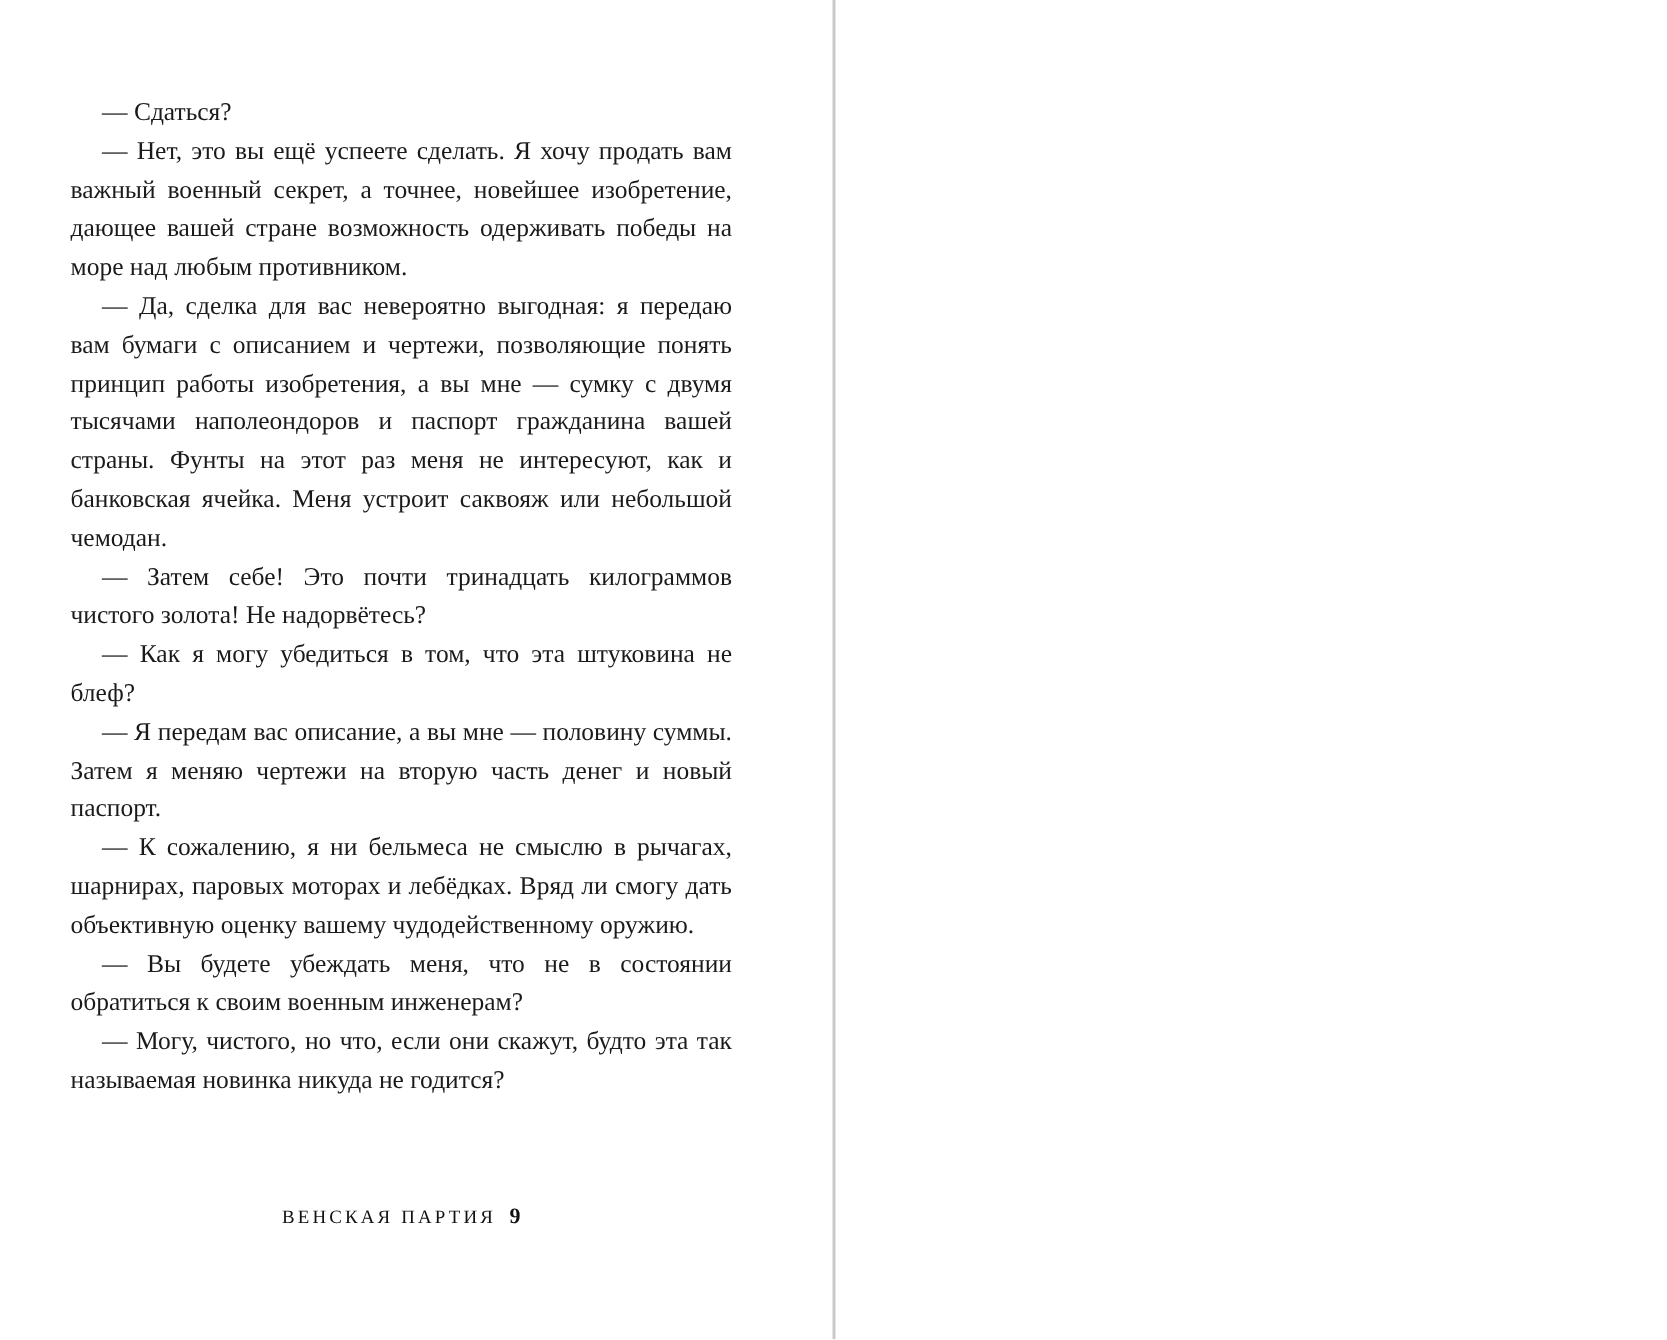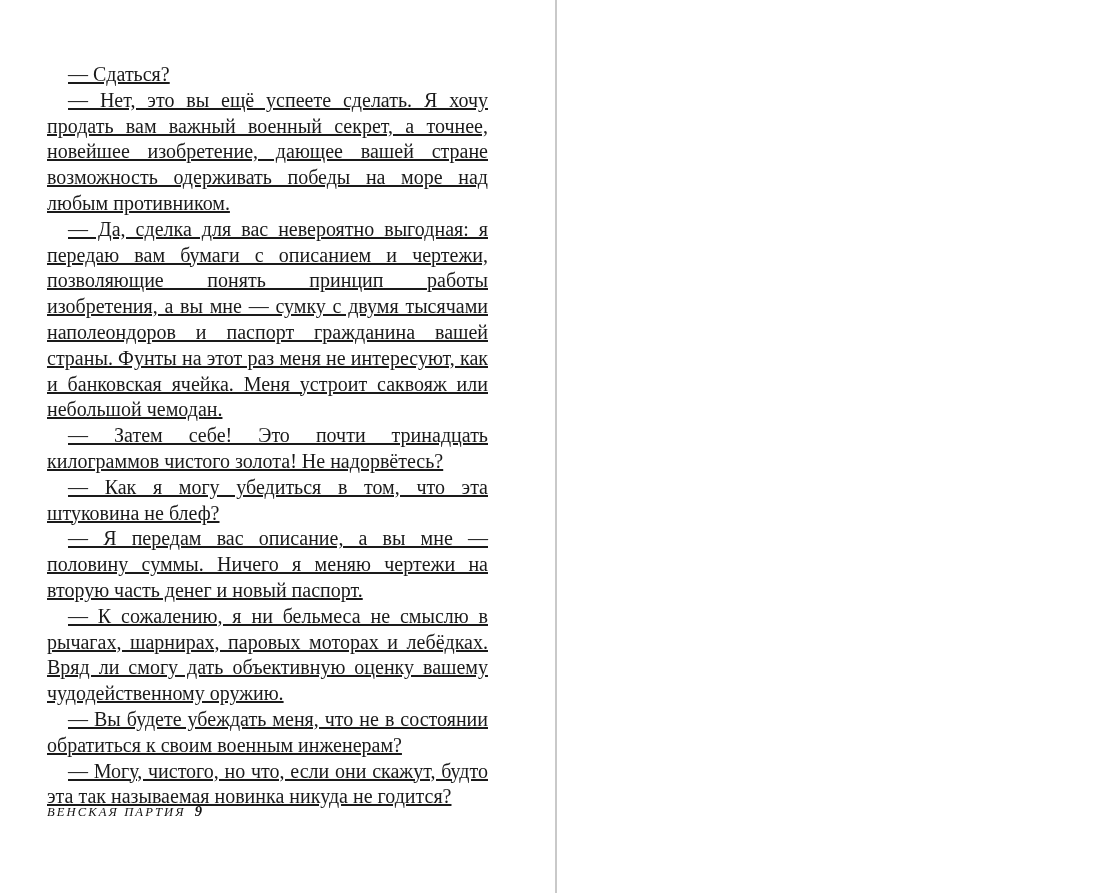--- a/index.html
+++ b/index.html
@@ -39,26 +39,25 @@
     height: 893px;
     box-sizing: border-box;
   }
 
   #page-left  { left: 0;    width: 555px; }
   #page-right { left: 557px; width: 554px; }
 
   .text-column {
     position: absolute;
     top: 62px;
-    font-size: 20px;
+    font-size: 17px;
     line-height: 25.8px;
     text-align: justify;
     text-justify: inter-word;
     hyphens: manual;
-    text-decoration: underline;
     -webkit-hyphens: manual;
   }
 
   #page-left .text-column {
     left: 47px;
     width: 441px;
   }
 
   .para {
     margin: 0;
@@ -74,22 +73,21 @@
     font-size: 12.6px;
     letter-spacing: 2.1px;
     color: #111111;
     white-space: nowrap;
   }
 
   #footer-left {
     left: 47px;
     top: 803px;
     width: 441px;
-    text-align: left;
-    font-style: italic;
+    text-align: center;
   }
 
   .folio {
     font-weight: bold;
     letter-spacing: 0;
     font-size: 14.6px;
   }
 
   .running-title {
     font-variant: normal;
@@ -105,21 +103,21 @@
   <div id="gutter-divider" style="background: rgb(201, 201, 201);"></div>
 
   <div class="page" id="page-left">
 
     <div class="text-column" id="left-text-column">
       <p class="para">— Сдаться?</p>
       <p class="para">— Нет, это вы ещё успеете сделать. Я хочу продать вам важный военный секрет, а точнее, новейшее изобретение, дающее вашей стране возможность одерживать победы на море над любым противником.</p>
       <p class="para">— Да, сделка для вас невероятно выгодная: я передаю вам бумаги с описанием и чертежи, позволяющие понять принцип работы изобретения, а вы мне — сумку с двумя тысячами наполеондоров и паспорт гражданина вашей страны. Фунты на этот раз меня не интересуют, как и банковская ячейка. Меня устроит саквояж или небольшой чемодан.</p>
       <p class="para">— Затем себе! Это почти тринадцать килограммов чистого золота! Не надорвётесь?</p>
       <p class="para">— Как я могу убедиться в том, что эта штуковина не блеф?</p>
-      <p class="para">— Я передам вас описание, а вы мне — половину суммы. Ничего я меняю чертежи на вторую часть денег и новый паспорт.</p>
+      <p class="para">— Я передам вас описание, а вы мне — половину суммы. Затем я меняю чертежи на вторую часть денег и новый паспорт.</p>
       <p class="para">— К сожалению, я ни бельмеса не смыслю в рычагах, шарнирах, паровых моторах и лебёдках. Вряд ли смогу дать объективную оценку вашему чудодейственному оружию.</p>
       <p class="para">— Вы будете убеждать меня, что не в состоянии обратиться к своим военным инженерам?</p>
       <p class="para">— Могу, чистого, но что, если они скажут, будто эта так называемая новинка никуда не годится?</p>
     </div>
 
     <div class="footer" id="footer-left">
       <span class="running-title">ВЕНСКАЯ ПАРТИЯ</span><span class="folio">9</span>
     </div>
 
   </div>

